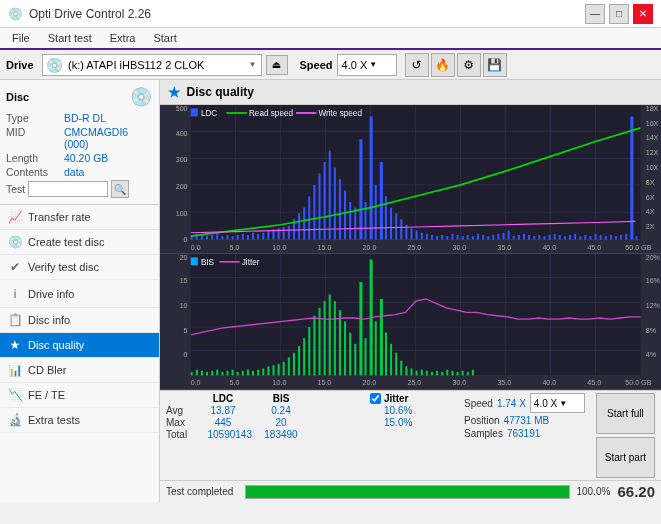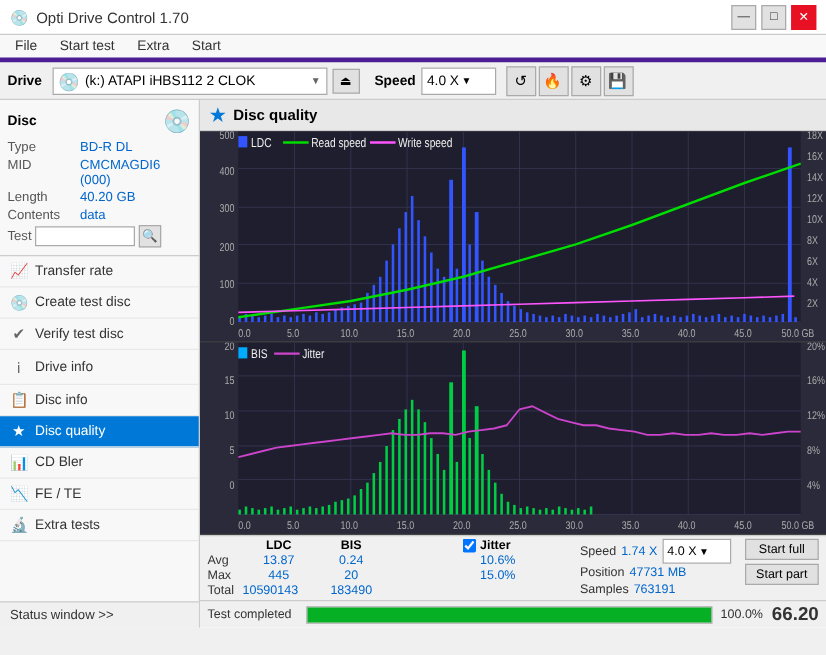--- a/index.html
+++ b/index.html
@@ -23,21 +23,21 @@
       font-size: 10px; color: #333;
     }
     .titlebar-btn.close { background: #e81123; color: white; border-color: #e81123; }
     
     
     .menubar {
       background: #f8f8f8;
       display: flex;
       align-items: center;
       padding: 2px 4px;
-      border-bottom: 4px solid #4c1d95;
+      border-bottom: 2px solid #4c1d95;
       height: 22px;
       gap: 2px;
     }
     .menubar-item {
       padding: 2px 8px;
       cursor: pointer;
       font-size: 11px;
       color: #333;
     }
     
@@ -160,21 +160,21 @@
     }
     
     .chart-container {
       position: relative;
       flex: 1;
       border-bottom: 1px solid #444;
     }
     
     .start-buttons { display: flex; flex-direction: column; gap: 3px; margin-left: auto; }
     .start-btn {
-      background: #e1e1e1; border: 1px solid #aaa; padding: 2px 8px;
+      background: #e1e1e1; border: 1px solid #aaa; padding: 14px 8px;
       font-size: 10px; cursor: pointer; white-space: nowrap;
     }
     
     
     .progress-bar-wrapper {
       background: #f0f0f0;
       border-top: 1px solid #ccc;
       padding: 2px 6px;
       display: flex;
       align-items: center;
@@ -211,21 +211,21 @@
       background: white; border: 1px solid #aaa; height: 20px; padding: 0 3px;
       font-size: 10px; min-width: 55px; display: flex; align-items: center; gap: 2px;
     }
   </style>
 </head>
 <body>
 
 <div class="titlebar">
   <div class="titlebar-title">
     <span>💿</span>
-    <span>Opti Drive Control 1.70</span>
+    <span>Opti Drive Control 2.26</span>
   </div>
   <div class="titlebar-controls">
     <div class="titlebar-btn">—</div>
     <div class="titlebar-btn">□</div>
     <div class="titlebar-btn close">✕</div>
   </div>
 </div>
 
 <div class="menubar">
   <div class="menubar-item">File</div>
@@ -317,23 +317,20 @@
     </div>
     <div class="nav-item">
       <span class="nav-icon">📉</span>
       <span>FE / TE</span>
     </div>
     <div class="nav-item">
       <span class="nav-icon">🔬</span>
       <span>Extra tests</span>
     </div>
 
-    <div class="status-window">
-      <span>Status window &gt;&gt;</span>
-    </div>
   </div>
 
   <div class="right-panel">
 
     <div class="disc-quality-header">
       <span class="disc-quality-icon">★</span>
       <span>Disc quality</span>
     </div>
 
     <div class="charts-area">
@@ -620,21 +617,21 @@
             <div style="width:58px; text-align:center; font-size:10px; color:#0066cc;">13.87</div>
             <div style="width:58px; text-align:center; font-size:10px; color:#0066cc;">0.24</div>
           </div>
           <div style="display:flex; gap:0;">
             <div style="width:28px; font-size:10px; color:#333;">Max</div>
             <div style="width:58px; text-align:center; font-size:10px; color:#0066cc;">445</div>
             <div style="width:58px; text-align:center; font-size:10px; color:#0066cc;">20</div>
           </div>
           <div style="display:flex; gap:0;">
             <div style="width:28px; font-size:10px; color:#333;">Total</div>
-            <div style="width:58px; text-align:left; font-size:10px; color:#0066cc;">10590143</div>
+            <div style="width:58px; text-align:right; font-size:10px; color:#0066cc;">10590143</div>
             <div style="width:58px; text-align:center; font-size:10px; color:#0066cc;">183490</div>
           </div>
         </div>
 
         <div style="display:flex; flex-direction:column; gap:1px; min-width:90px;">
           <div style="display:flex; align-items:center; gap:3px;">
             <input type="checkbox" checked="" style="width: 11px; height: 11px;">
             <span style="font-size:10px; font-weight:bold;">Jitter</span>
           </div>
           <div style="font-size:10px; color:#0066cc; padding-left:14px;">10.6%</div>

